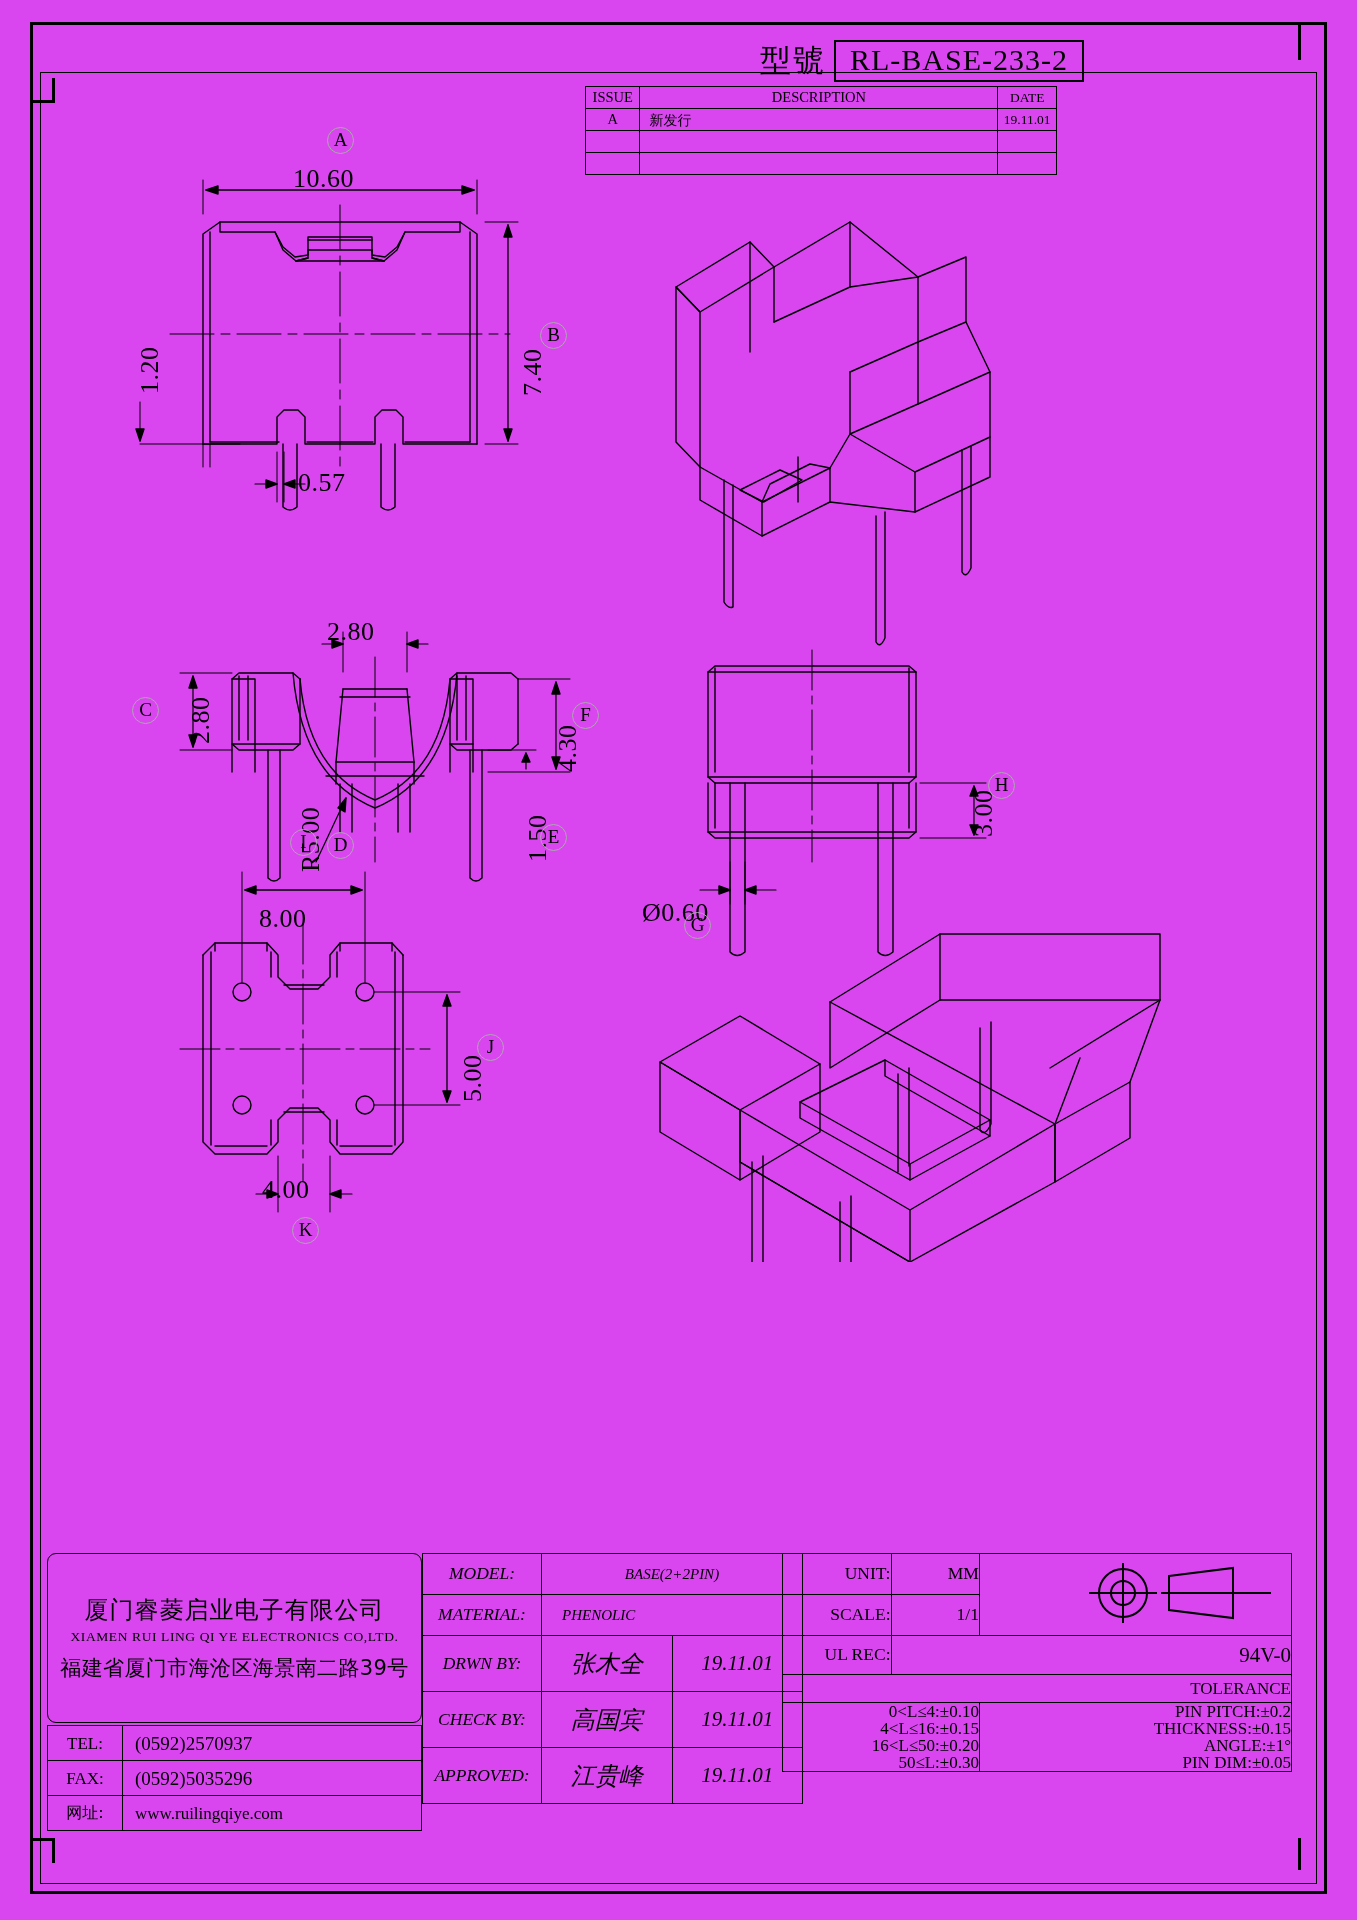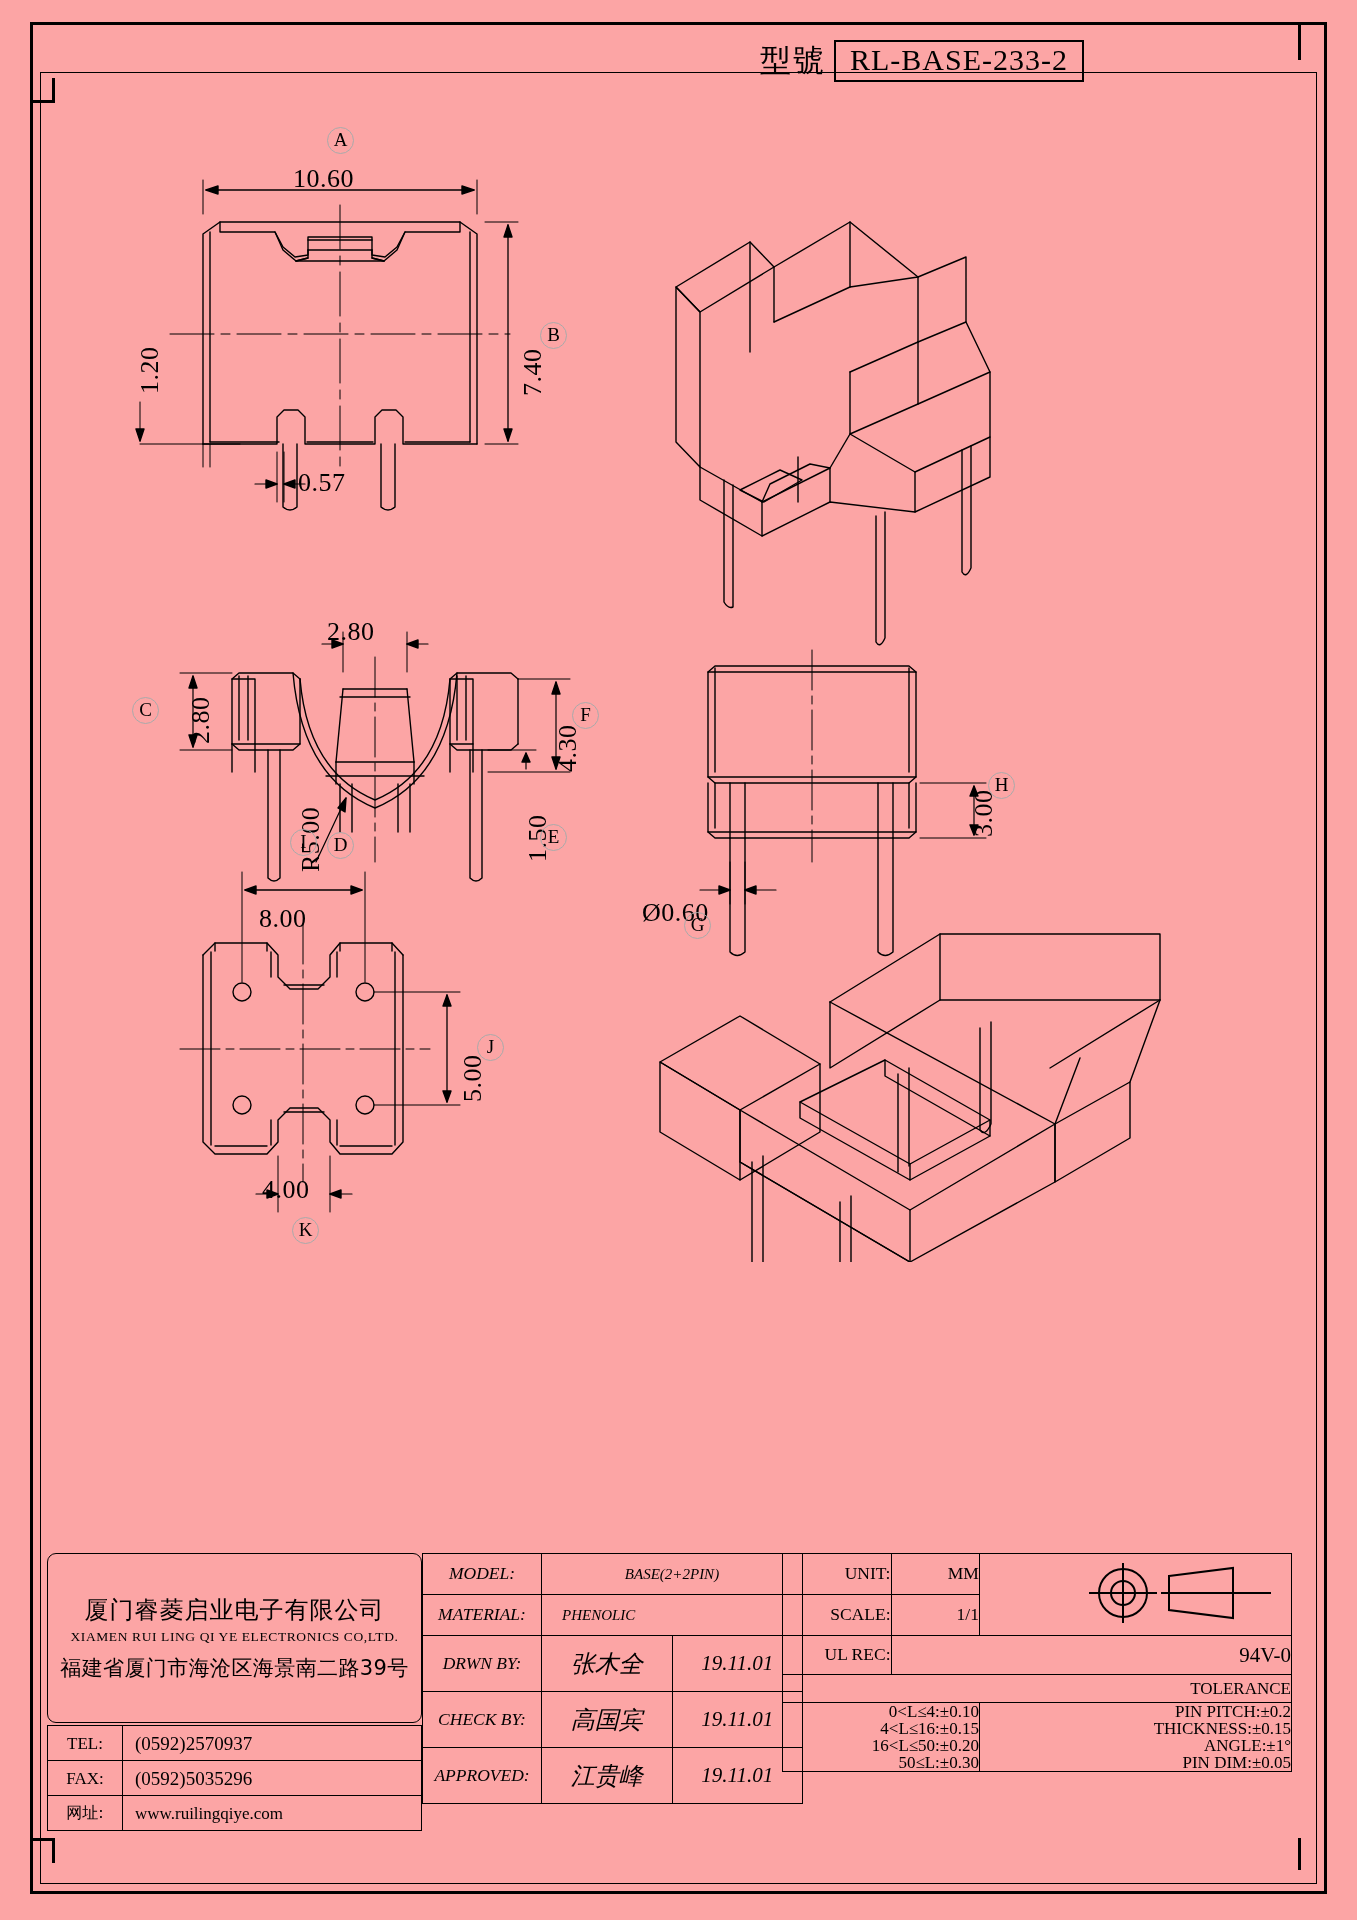--- a/index.html
+++ b/index.html
@@ -1,17 +1,17 @@
 <!DOCTYPE html>
 <html><head>
 <meta charset="utf-8">
 <style>
   html,body{margin:0;padding:0;background:#fff;}
   body{width:1357px;height:1920px;font-family:"Liberation Serif",serif;color:#000;}
-  .page{position:relative;width:1357px;height:1920px;overflow:hidden;background:#fca5a5;}
+  .page{position:relative;width:1357px;height:1920px;overflow:hidden;background:#d946ef;}
 
   
   .frame-outer{position:absolute;left:30px;top:22px;width:1297px;height:1872px;border:3px solid #000;box-sizing:border-box;}
   .frame-inner{position:absolute;left:40px;top:72px;width:1277px;height:1812px;border:1.5px solid #000;box-sizing:border-box;}
   .tick{position:absolute;background:#000;}
 
   
   .model-head{position:absolute;left:760px;top:40px;display:flex;align-items:center;gap:8px;}
   .model-head .cn{font-size:31px;letter-spacing:2px;font-family:"DejaVu Sans",sans-serif;}
   .model-box{border:2.2px solid #000;padding:2px 14px 4px 14px;font-size:30px;letter-spacing:1px;line-height:1.08;}
@@ -76,20 +76,44 @@
   <div class="tick" style="left:30px;top:1838px;width:22px;height:3px;"></div>
   <div class="tick" style="left:52px;top:1838px;width:3px;height:25px;"></div>
   <div class="tick" style="left:1298px;top:22px;width:3px;height:38px;"></div>
   <div class="tick" style="left:1298px;top:1838px;width:3px;height:32px;"></div>
 
   <div class="model-head">
     <span class="cn">型號</span>
     <span class="model-box">RL-BASE-233-2</span>
   </div>
 
+  <table class="rev">
+    <tbody>
+        <tr>
+      <th class="c-issue">ISSUE</th>
+      <th class="c-desc" style="text-align:center;padding-left:0">DESCRIPTION</th>
+      <th class="c-date">DATE</th>
+    </tr>
+    <tr>
+      <td class="c-issue">A</td>
+      <td class="c-desc cn">新发行</td>
+      <td class="c-date">19.11.01</td>
+    </tr>
+    <tr>
+      <td class="c-issue"></td>
+      <td class="c-desc"></td>
+      <td class="c-date"></td>
+    </tr>
+    <tr>
+      <td class="c-issue"></td>
+      <td class="c-desc"></td>
+      <td class="c-date"></td>
+    </tr>
+  </tbody>
+    </table>
 
   <div class="draw">
 
     <svg width="1277" height="1190" viewBox="0 0 1277 1190">
       <g fill="none" stroke="#000" stroke-width="1.4" stroke-linejoin="round" stroke-linecap="round">
 
       <g>
 
         <path d="M163 162 L163 372 M163 162 L180 150 M180 150 L420 150 M420 150 L437 162 M437 162 L437 372"></path>
         <path d="M170 160 L170 370 M430 160 L430 370"></path>

